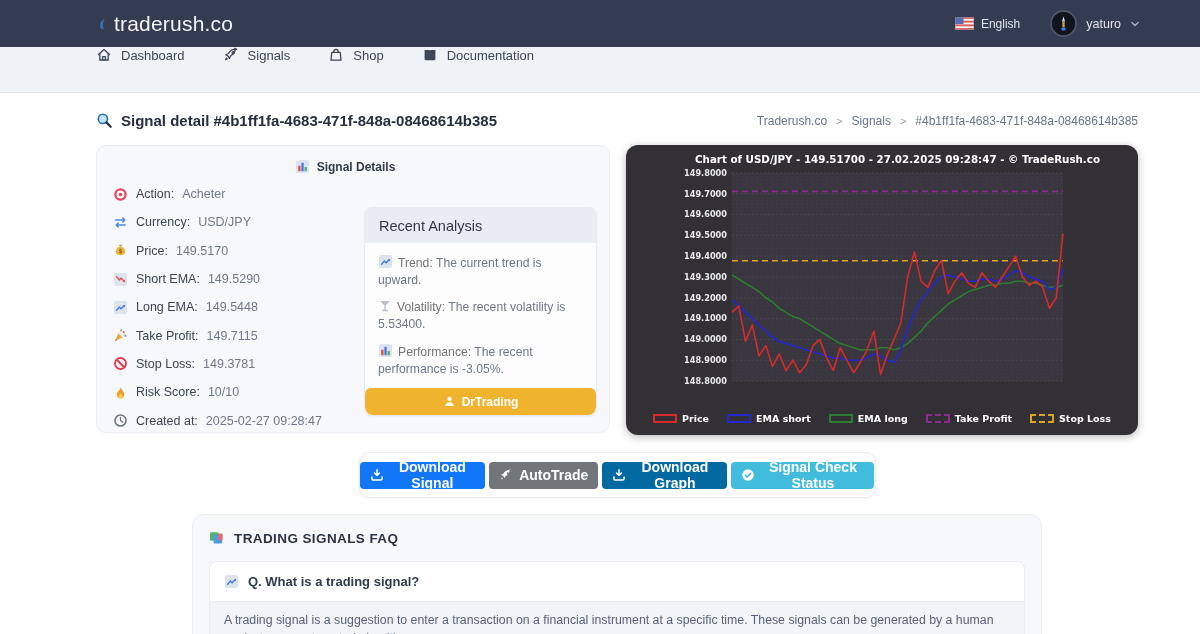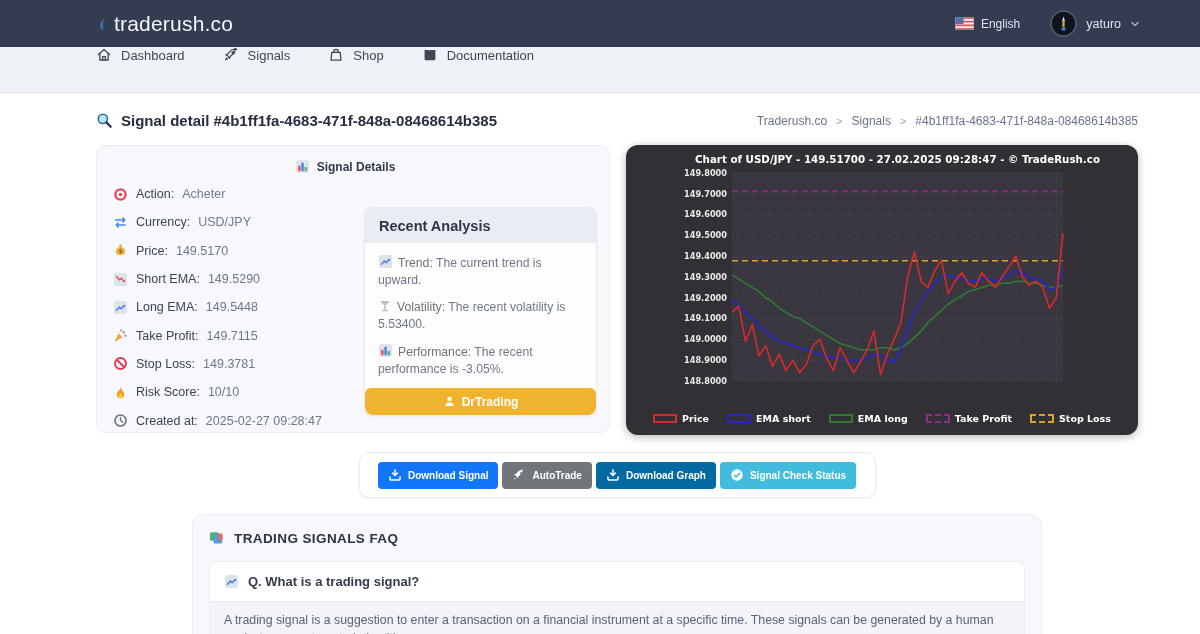--- a/index.html
+++ b/index.html
@@ -40,21 +40,21 @@
   .details-title{position:absolute;top:13px;left:0;right:16px;display:flex;justify-content:center;
     align-items:center;gap:7px;font-weight:bold;font-size:12px;color:#333b4b}
   .fields{position:absolute;left:16px;top:34px}
   .field{display:flex;align-items:center;gap:8px;height:28.3px;font-size:12.5px;white-space:nowrap}
   .field .lbl{font-weight:normal;color:#3c4553}
   .field .val{color:#6f7889}
 
   .analysis-card{position:absolute;left:267px;top:61px;width:233px;background:#fdfdfe;
     border:1px solid #e7eaf0;border-radius:8px;box-shadow:0 1px 2px rgba(20,30,60,.05);
     overflow:hidden;display:flex;flex-direction:column}
-  .analysis-head{background:#e9edf3;padding:10px 14px 9px;font-weight:bold;font-size:14.5px;color:#2e3646}
+  .analysis-head{background:#e9edf3;padding:10px 14px 9px;font-weight:normal;font-size:14.5px;color:#2e3646}
   .analysis-body{padding:11px 13px 4px;display:flex;flex-direction:column;gap:10px}
   .analysis-item{font-size:12.2px;color:#6f7889;line-height:1.4}
   .analysis-item .lbl{font-weight:normal;color:#737373}
   .analysis-item .ic{vertical-align:-2px;margin-right:5px}
   .drtrading-btn{margin-top:6px;width:100%;height:27px;border:none;cursor:pointer;
     border-radius:6px 6px 8px 8px;background:#efb32d;color:#fff;font-weight:bold;font-size:12px;
     display:flex;align-items:center;justify-content:center;gap:6px;font-family:inherit}
 
   
   .chart-card{width:512px;height:290px;background:#333035;border-radius:12px;
@@ -63,21 +63,21 @@
   .legend-item{display:flex;align-items:center;gap:5px;color:#fff;font-weight:bold;
     font-size:9.5px;font-family:"DejaVu Sans",sans-serif}
   .swatch{width:24px;height:9px;border:2px solid}
   .swatch.dashed{border-style:dashed}
 
   
   .actions-card{width:517px;height:46px;margin:17px auto 0;background:#fff;
     border:1px solid #e9ecf2;border-radius:10px;box-shadow:0 1px 3px rgba(25,35,60,.06);
     display:flex;align-items:center;justify-content:center;gap:4px}
   .action-btn{height:27px;border:none;border-radius:4px;color:#fff;font-weight:bold;
-    font-size:10px;display:flex;align-items:center;gap:6px;padding:0 10px;cursor:pointer;
+    font-size:14px;display:flex;align-items:center;gap:6px;padding:0 10px;cursor:pointer;
     font-family:inherit}
 
   
   .faq-card{width:850px;margin:16px auto 0;background:#f7f8fb;border:1px solid #e9ecf2;
     border-radius:12px;padding:15px 16px}
   .faq-title{display:flex;align-items:center;gap:9px;font-weight:bold;font-size:13.5px;
     letter-spacing:.4px;color:#2b3344}
   .faq-item{margin-top:15px;border-radius:8px;overflow:hidden;border:1px solid #e9ecf2;
     box-shadow:0 1px 2px rgba(20,30,60,.04)}
   .faq-q{background:#fff;padding:12px 14px;display:flex;align-items:center;gap:9px;

